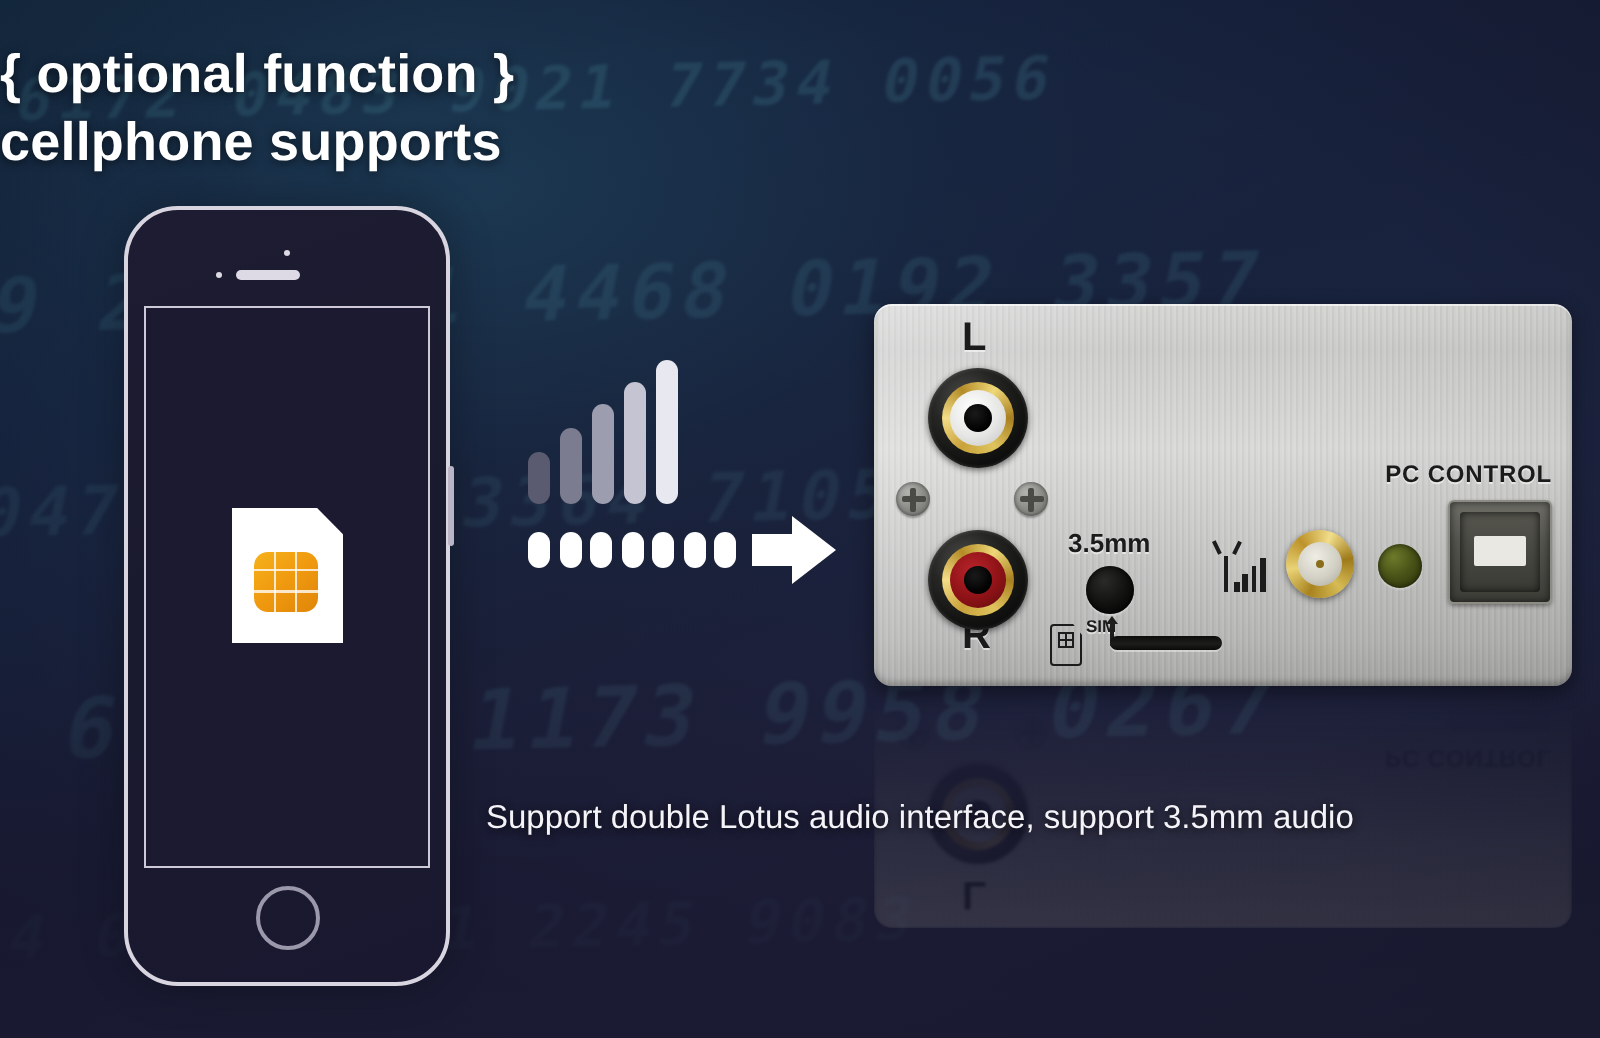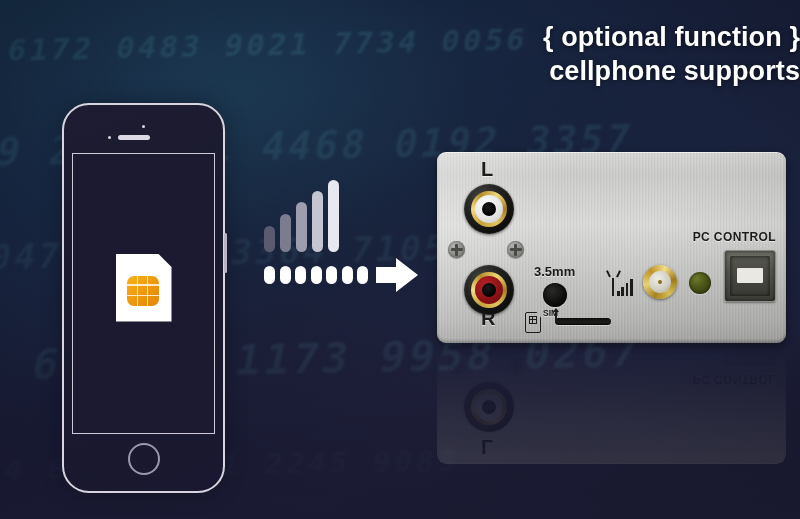--- a/index.html
+++ b/index.html
@@ -47,21 +47,21 @@
   }
   .bg-darken-bottom {
     position:absolute; left:0; right:0; bottom:0; height:190px;
     background:linear-gradient(to bottom, rgba(20,20,42,0) 0%, rgba(24,24,48,0.55) 55%, rgba(26,26,50,0.78) 100%);
     pointer-events:none;
   }
 
   
   .title-block {
     position:absolute; left:0; right:0; top:20px;
-    text-align:right;
+    text-align:left;
     z-index:6;
   }
   .title-line {
     color:#ffffff;
     font-weight:700;
     font-size:27px;
     line-height:1.26;
     letter-spacing:0.1px;
     text-shadow:0 1px 5px rgba(0,0,0,0.55);
   }
@@ -572,15 +572,16 @@
 
       <div class="usb">
         <div class="usb-inner">
           <div class="usb-tongue"></div>
         </div>
       </div>
     </div>
   </div>
 
   <div class="desc">
+    <div class="desc-line"><span>Support double Lotus audio interface, support 3.5mm audio</span></div>
   </div>
 
 </div>
 
 </body></html>

